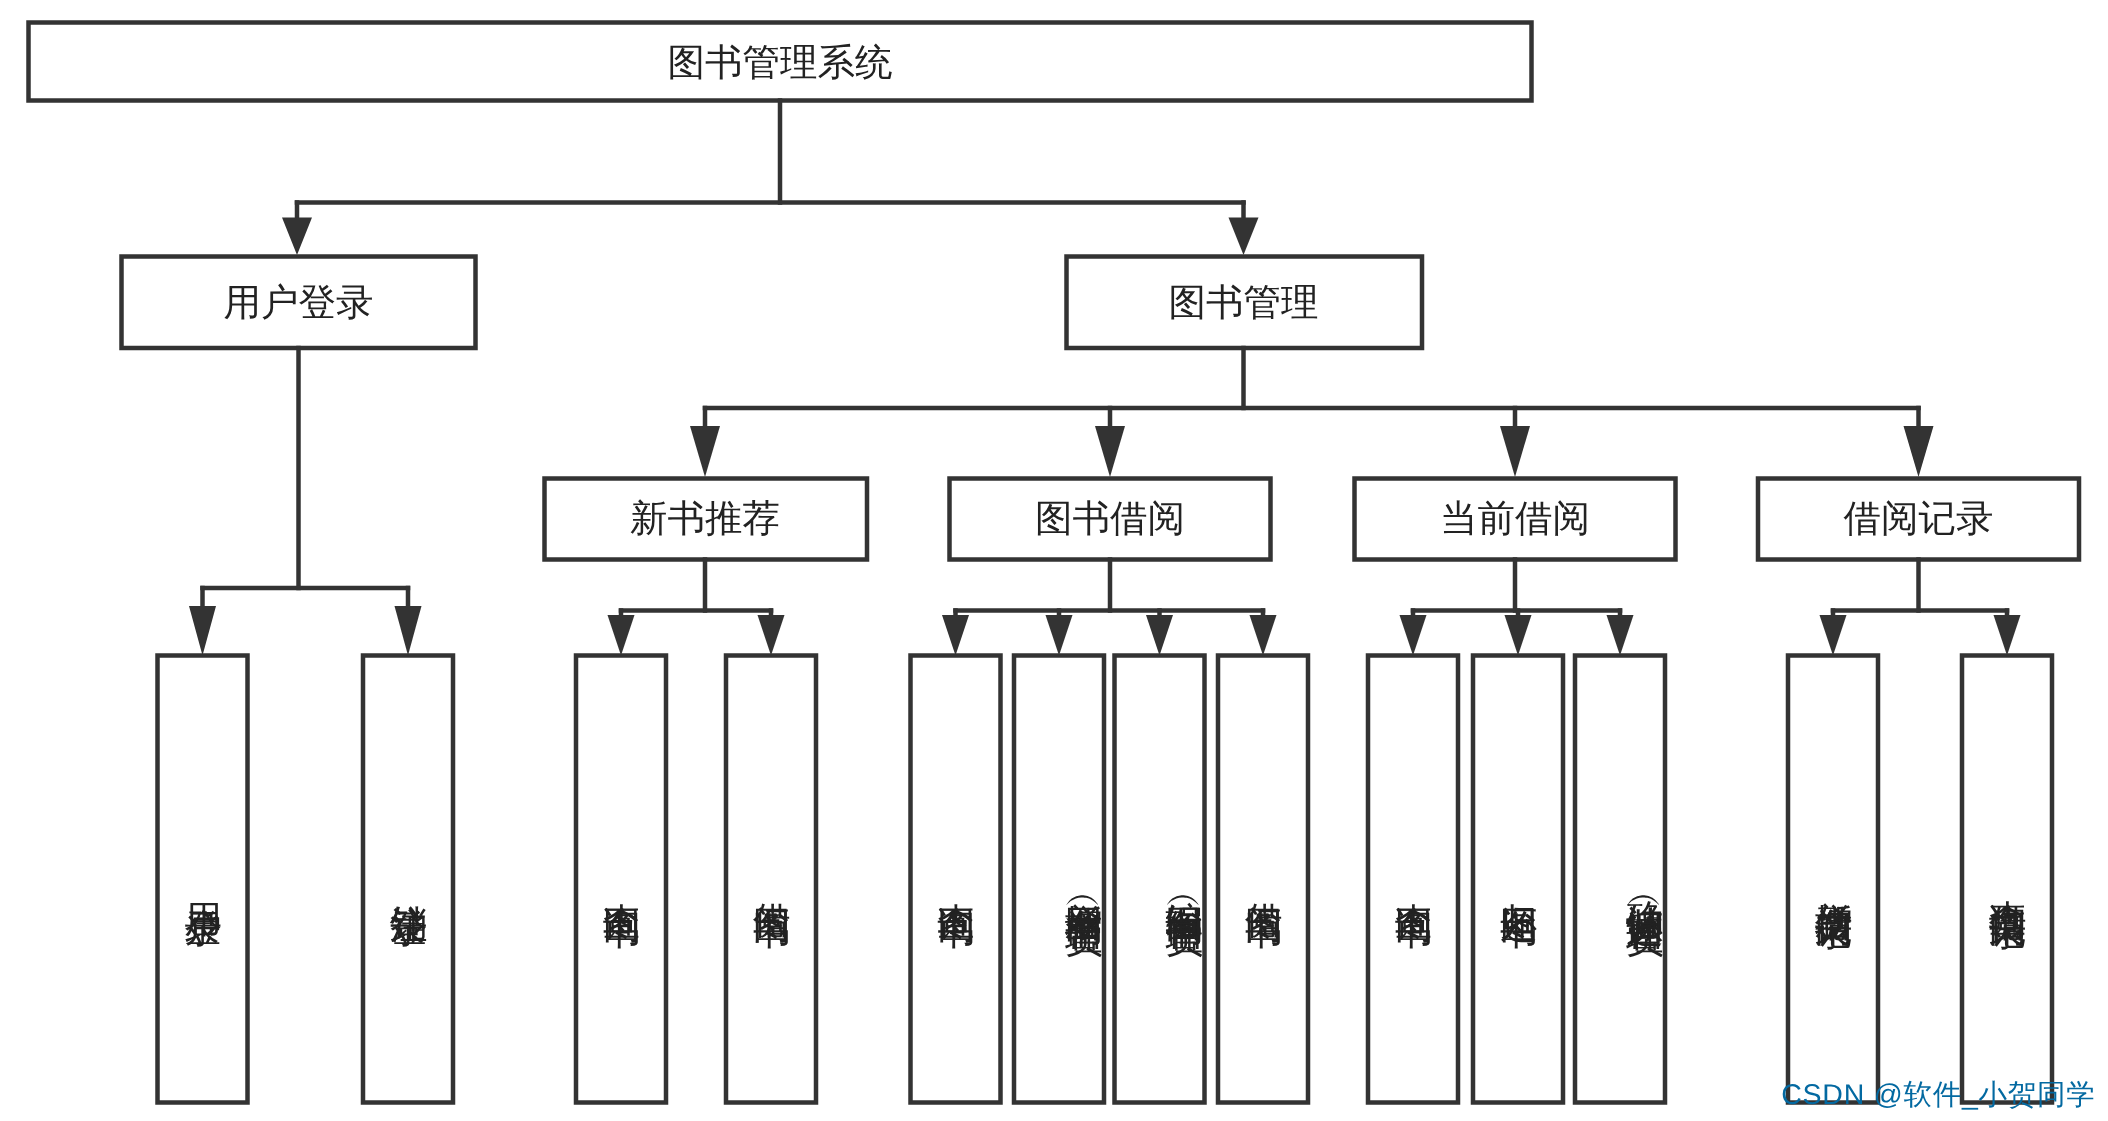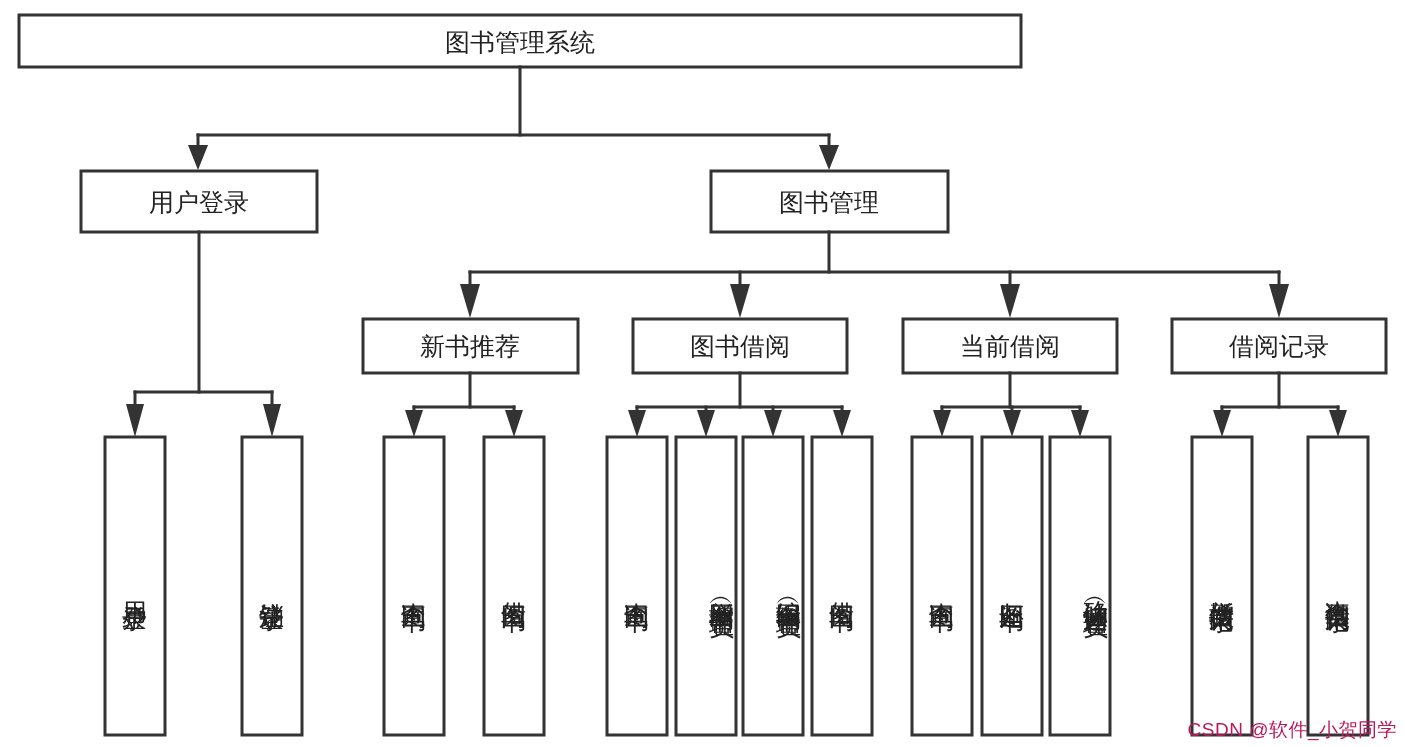--- a/index.html
+++ b/index.html
@@ -66,21 +66,21 @@
     pointer-events: none;
   }
   .vlabel-wrap.center-v {
     align-items: center;
   }
   .watermark {
     position: absolute;
     right: 8px;
     bottom: 4px;
     font-size: 19px;
-    color: #be185d;
+    color: #0369a1;
     font-family: "Liberation Sans", "DejaVu Sans", sans-serif;
     white-space: nowrap;
     letter-spacing: 0.5px;
   }
 </style>
 </head>
 <body>
 
 <div id="diagram-root">
 

